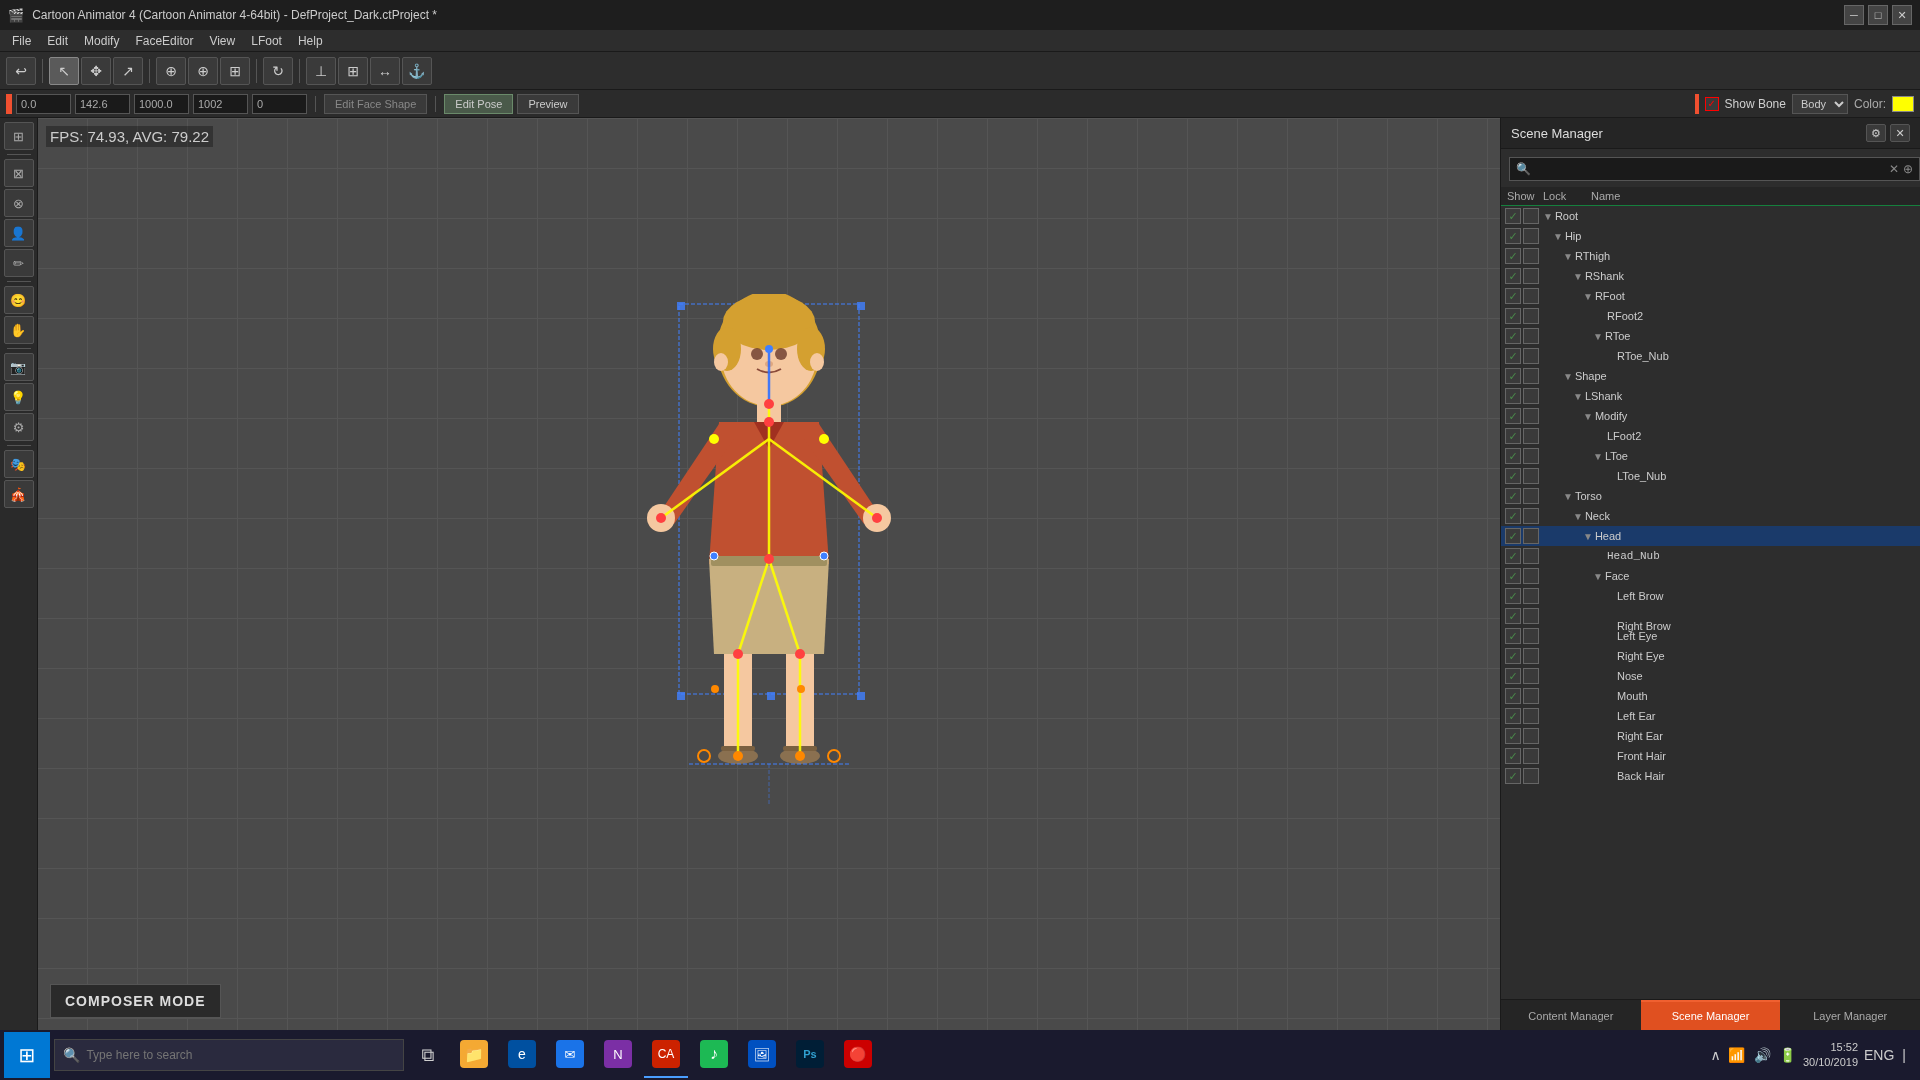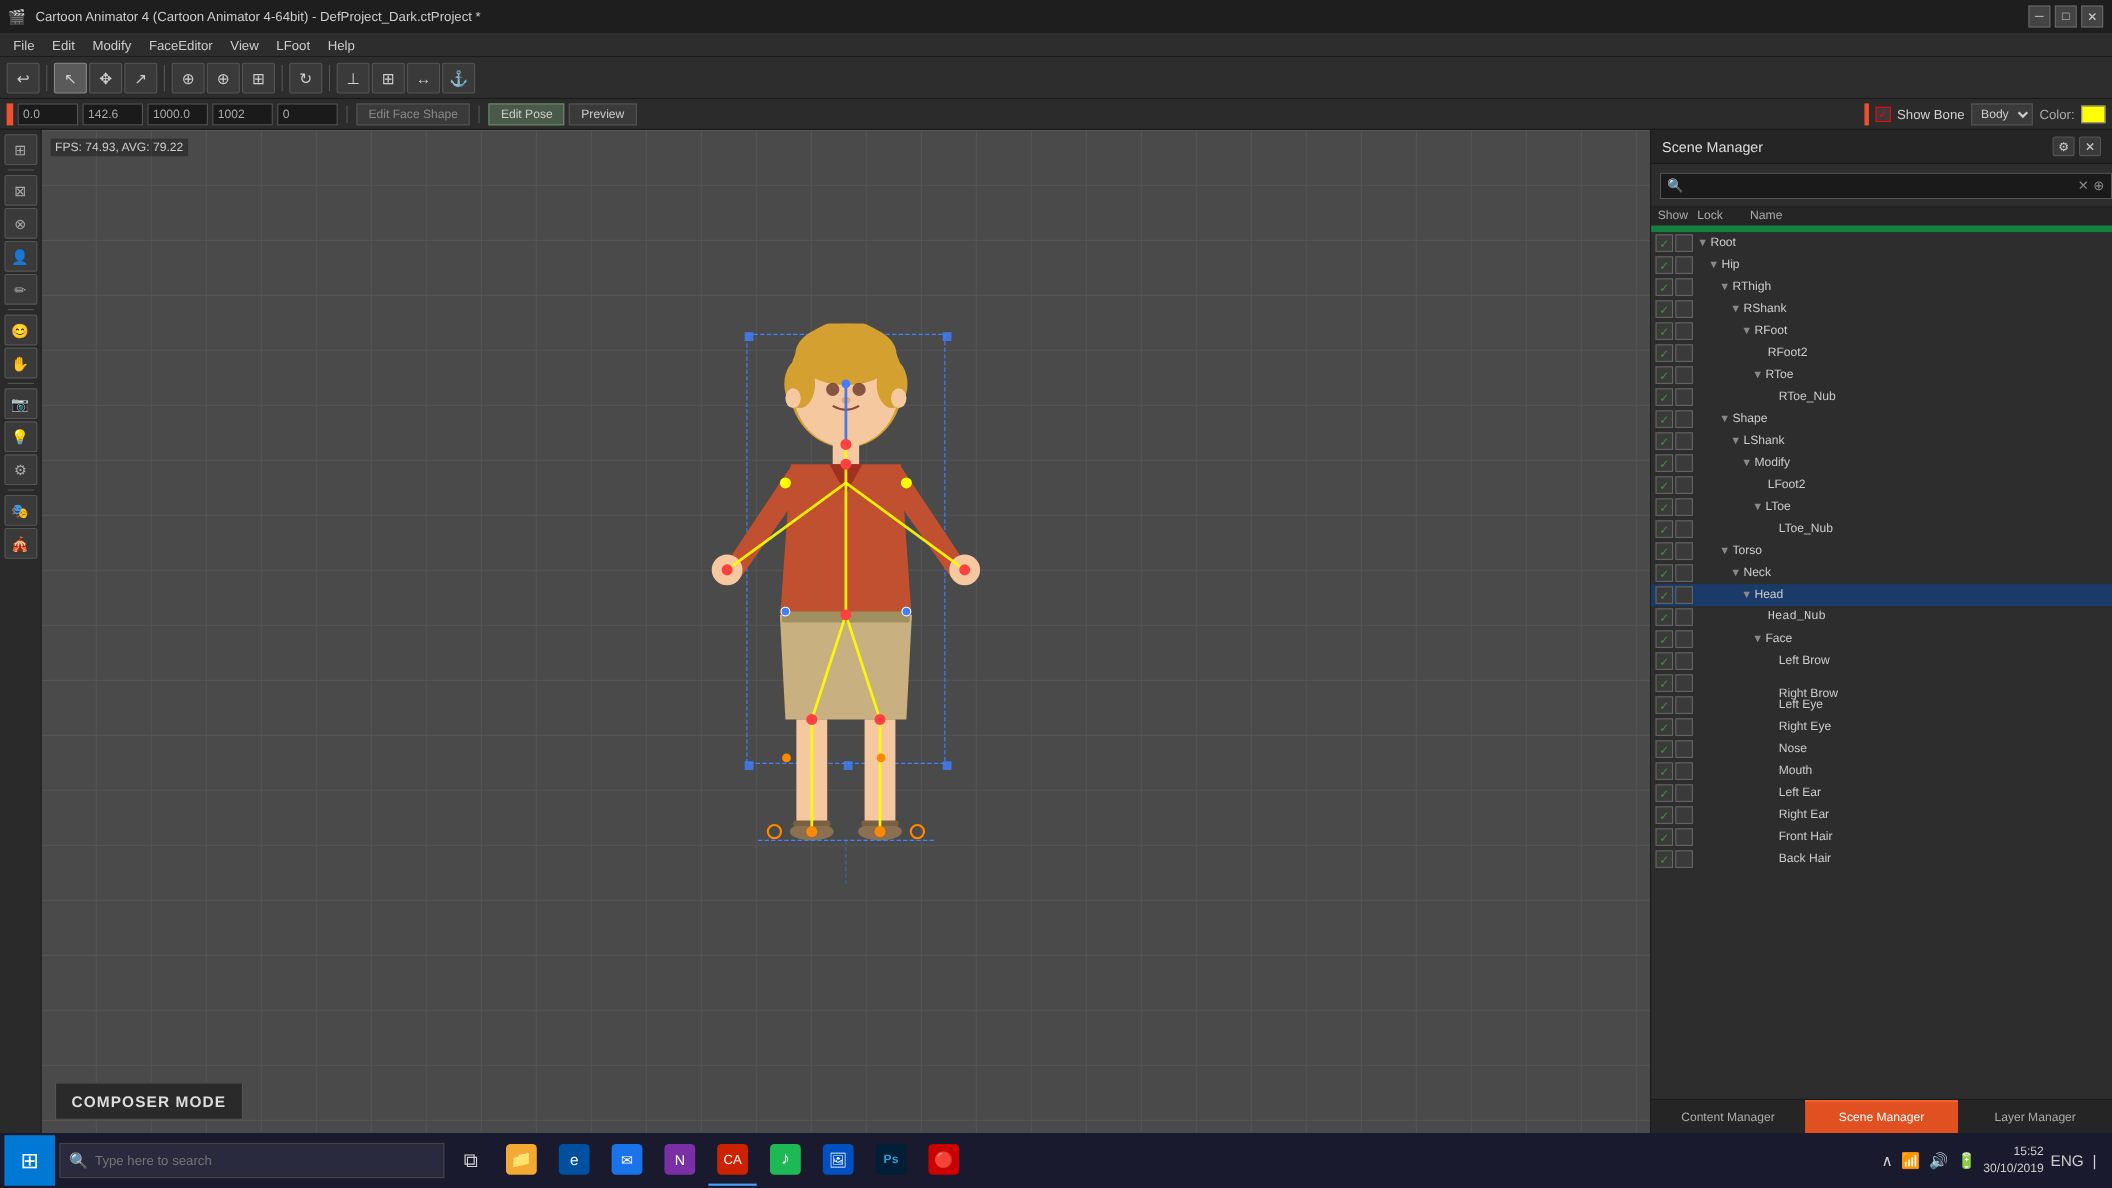--- a/index.html
+++ b/index.html
@@ -39,32 +39,32 @@
     .left-sidebar { width: 38px; background: #2a2a2a; display: flex; flex-direction: column; align-items: center; padding: 4px 0; gap: 2px; border-right: 1px solid #1a1a1a; flex-shrink: 0; }
     .side-btn { width: 30px; height: 28px; background: #3a3a3a; border: 1px solid #555; display: flex; align-items: center; justify-content: center; cursor: pointer; color: #aaa; font-size: 13px; border-radius: 2px; }
     .side-separator { width: 24px; height: 1px; background: #555; margin: 2px 0; }
 
     
     .canvas-area { flex: 1; background: #4a4a4a; position: relative; overflow: hidden; }
     .canvas-bg { width: 100%; height: 100%; background: 
       repeating-linear-gradient(0deg, transparent, transparent 49px, #555 49px, #555 50px),
       repeating-linear-gradient(90deg, transparent, transparent 49px, #555 49px, #555 50px);
     background-size: 50px 50px; position: absolute; }
-    .fps-display { position: absolute; top: 8px; left: 8px; color: #ccc; font-size: 11px; background: rgba(0,0,0,0.3); padding: 2px 4px; }
+    .fps-display { position: absolute; top: 8px; left: 8px; color: #ccc; font-size: 15px; background: rgba(0,0,0,0.3); padding: 2px 4px; }
     .composer-badge { position: absolute; bottom: 12px; left: 12px; background: #2a2a2a; border: 1px solid #555; padding: 8px 14px; color: #ddd; font-size: 14px; font-weight: bold; letter-spacing: 1px; }
 
     
     .character-container { position: absolute; left: 50%; top: 50%; transform: translate(-50%, -50%) translateY(-30px); width: 340px; height: 500px; }
 
     
     .scene-panel { width: 420px; background: #2d2d2d; display: flex; flex-direction: column; border-left: 1px solid #1a1a1a; flex-shrink: 0; }
     .scene-panel-header { background: #252525; padding: 6px 10px; font-size: 13px; color: #ddd; display: flex; align-items: center; justify-content: space-between; border-bottom: 1px solid #1a1a1a; }
     .scene-search { background: #1a1a1a; border: 1px solid #555; height: 24px; width: 100%; color: #ccc; font-size: 11px; padding: 0 6px; display: flex; align-items: center; gap: 4px; margin: 4px; }
     .scene-search input { background: transparent; border: none; color: #ccc; font-size: 11px; flex: 1; outline: none; }
-    .scene-table-header { display: flex; align-items: center; padding: 3px 6px; background: #252525; border-bottom: 6px solid #15803d; font-size: 11px; color: #aaa; justify-content: center; }
+    .scene-table-header { display: flex; align-items: center; padding: 3px 6px; background: #252525; border-bottom: 1px solid #15803d; font-size: 11px; color: #aaa; justify-content: center; }
     .col-show { width: 36px; flex-shrink: 0; }
     .col-lock { width: 48px; flex-shrink: 0; }
     .col-name { flex: 1; }
     .scene-tree { flex: 1; overflow-y: auto; }
     .tree-row { display: flex; align-items: center; height: 20px; padding: 0 4px; cursor: pointer; }
     .tree-row.selected { background: #1a3a6a; }
     .tree-check { width: 16px; height: 16px; border: 1px solid #666; background: #3a3a3a; display: flex; align-items: center; justify-content: center; cursor: pointer; flex-shrink: 0; margin-right: 4px; }
     .tree-check.checked { color: #4a8a4a; font-size: 11px; }
     .tree-lock { width: 16px; height: 16px; border: 1px solid #666; background: #3a3a3a; cursor: pointer; flex-shrink: 0; margin-right: 8px; }
     .tree-name { flex: 1; font-size: 11px; color: #ccc; white-space: nowrap; overflow: hidden; }

